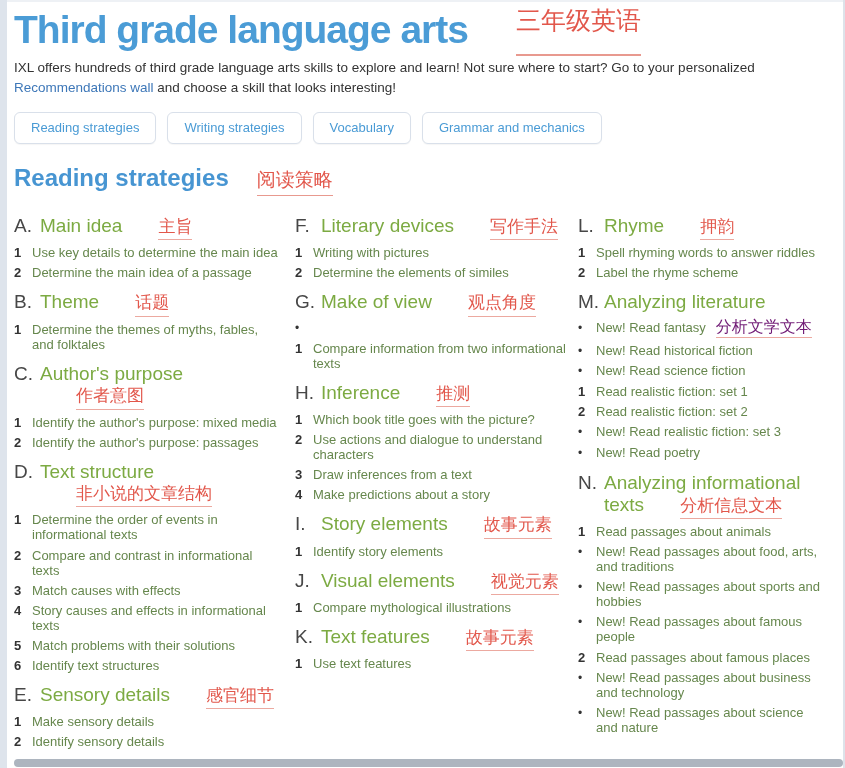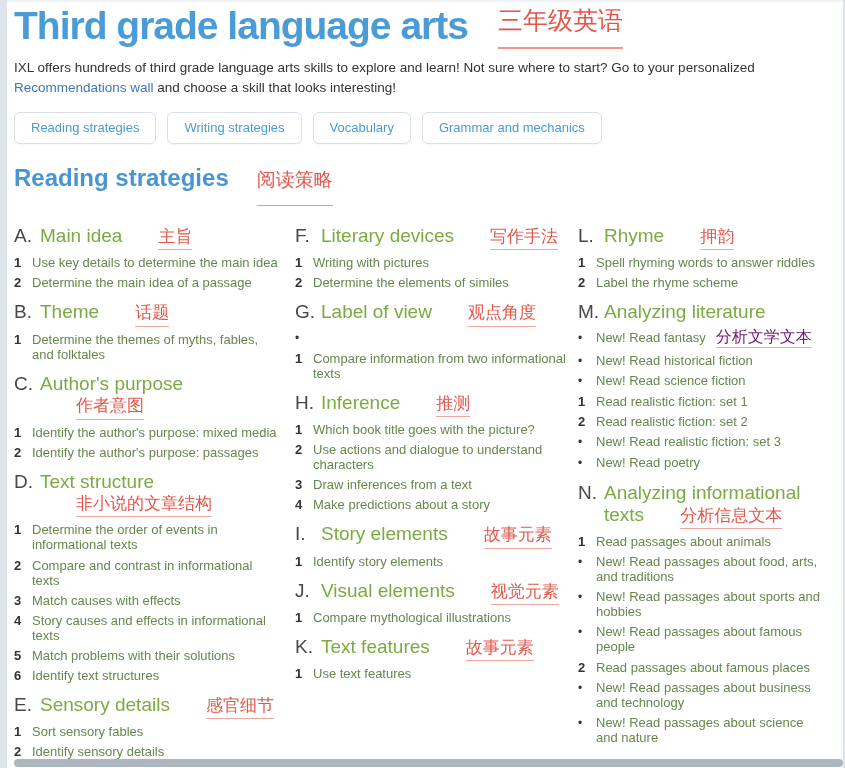--- a/index.html
+++ b/index.html
@@ -10,32 +10,32 @@
     color:#333;
   }
   .edge-left{position:absolute;left:0;top:0;bottom:0;width:7px;background:#dee4ec;}
   .edge-top{position:absolute;left:0;top:0;right:0;height:2px;background:#eef1f5;}
   .edge-right{position:absolute;right:0;top:0;bottom:0;width:2px;background:#dde3ea;}
   .hscrollbar{position:absolute;bottom:1px;left:14px;right:2px;height:8px;background:#adb5bf;border-radius:4px;}
   .content{position:absolute;left:14px;top:4px;width:822px;}
 
   .title-row{display:flex;align-items:center;}
   .page-title{font-size:39px;font-weight:bold;color:#4b9cd6;letter-spacing:-1px;line-height:1.15;}
-  .title-zh{font-size:25px;color:#e2574b;border-bottom:2px solid #e8998f;padding-bottom:10px;margin-left:30px;white-space:nowrap;}
-
-  .intro{margin-top:9px;font-size:13.5px;line-height:1.45;color:#333;width:752px;}
+  .title-zh{font-size:25px;color:#e2574b;border-bottom:2px solid #e8998f;padding-bottom:17px;margin-left:48px;white-space:nowrap;}
+
+  .intro{margin-top:2px;font-size:13.5px;line-height:1.45;color:#333;width:752px;}
   .intro a{color:#3d77b8;text-decoration:none;cursor:pointer;}
 
   .tabs{margin-top:15px;display:flex;gap:11px;}
   .tab{border:1px solid #d9e0ea;border-radius:6px;padding:7px 16px 8px;color:#4a9bd5;
        font-size:13px;background:#fff;box-shadow:0 1px 1px rgba(0,0,0,0.04);cursor:pointer;white-space:nowrap;}
 
   .section-row{margin-top:20px;display:flex;align-items:baseline;}
   .section-title{font-size:24px;font-weight:bold;color:#4795d2;}
-  .section-zh{font-size:19px;color:#e2574b;border-bottom:1px solid #e8998f;padding-bottom:12px;margin-left:28px;white-space:nowrap;}
+  .section-zh{font-size:19px;color:#e2574b;border-bottom:1px solid #e8998f;padding-bottom:2px;margin-left:28px;white-space:nowrap;}
 
   .grid{margin-top:8px;display:grid;grid-template-columns:281px 283px 258px;}
   .col{padding-right:12px;}
   .cat{margin-top:11px;}
   .cat-hd{font-size:19px;line-height:1.13;padding-left:26px;text-indent:-26px;margin-bottom:5px;}
   .letter{display:inline-block;width:26px;text-indent:0;color:#474747;}
   .name{color:#7caa42;cursor:pointer;}
   .zh-ann{font-size:17px;color:#e2574b;border-bottom:1px solid #eca9a0;padding-bottom:3px;
           margin-left:36px;white-space:nowrap;display:inline-block;text-indent:0;}
   .item{display:flex;align-items:baseline;margin-bottom:5px;font-size:13px;line-height:1.16;}
@@ -136,21 +136,21 @@
               <span class="marker">6</span>
               <span class="skilltext">Identify text structures</span>
             </div>
           </div>
         </div>
         <div class="cat">
           <div class="cat-hd"><span class="letter">E.</span><span class="name">Sensory details</span><span class="zh-ann">感官细节</span></div>
           <div class="items">
             <div class="item">
               <span class="marker">1</span>
-              <span class="skilltext">Sort sensory fables</span>
+              <span class="skilltext">Make sensory details</span>
             </div>
             <div class="item">
               <span class="marker">2</span>
               <span class="skilltext">Identify sensory details</span>
             </div>
           </div>
         </div>
       </div>
       <div class="col">
         <div class="cat">
@@ -160,21 +160,21 @@
               <span class="marker">1</span>
               <span class="skilltext">Writing with pictures</span>
             </div>
             <div class="item">
               <span class="marker">2</span>
               <span class="skilltext">Determine the elements of similes</span>
             </div>
           </div>
         </div>
         <div class="cat">
-          <div class="cat-hd"><span class="letter">G.</span><span class="name">Label of view</span><span class="zh-ann">观点角度</span></div>
+          <div class="cat-hd"><span class="letter">G.</span><span class="name">Make of view</span><span class="zh-ann">观点角度</span></div>
           <div class="items">
             <div class="item">
               <span class="marker bullet">•</span>
             </div>
             <div class="item">
               <span class="marker">1</span>
               <span class="skilltext">Compare information from two informational texts</span>
             </div>
           </div>
         </div>

